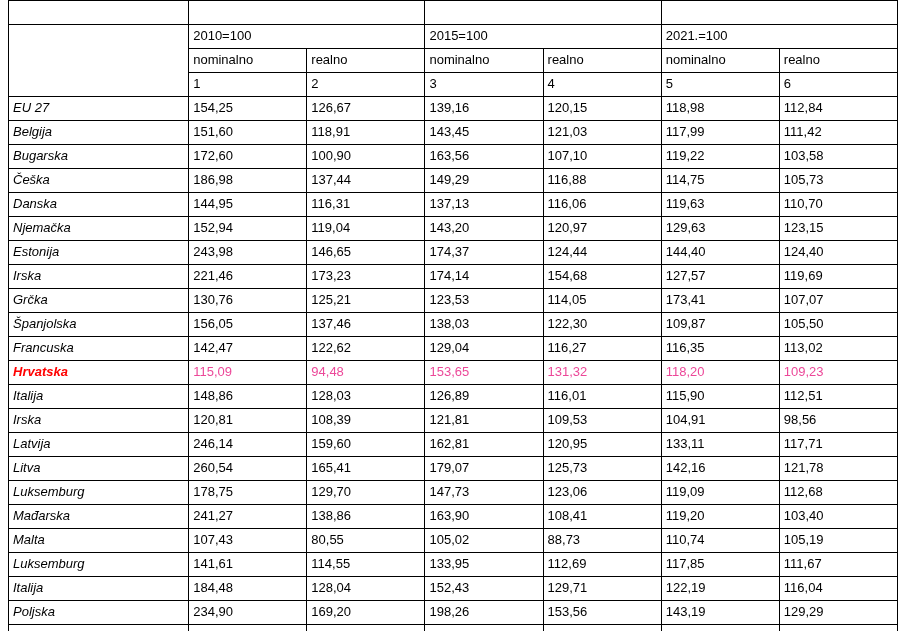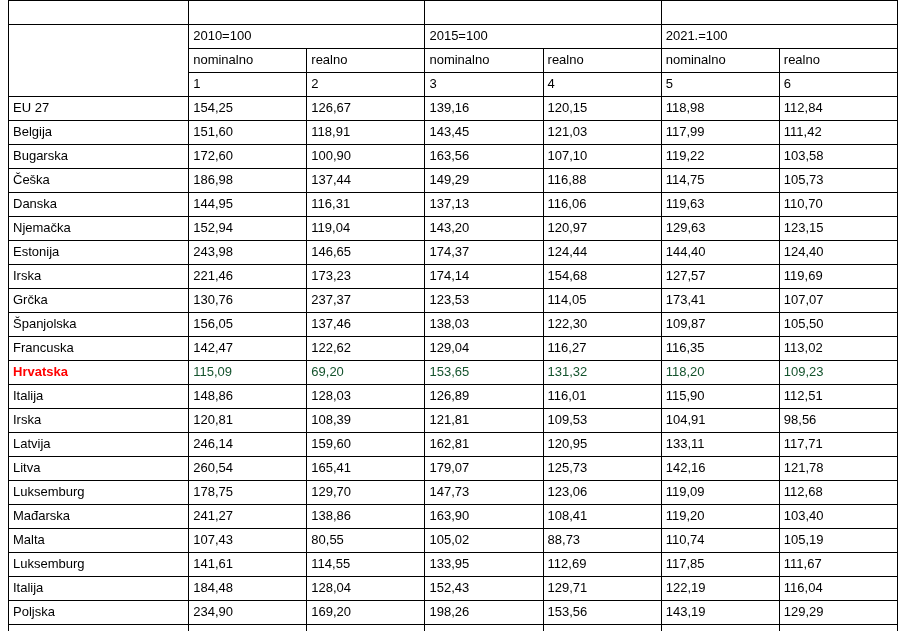--- a/index.html
+++ b/index.html
@@ -61,23 +61,24 @@
   .sub-head td {
     font-weight: bold;
     height: 22px;
   }
   .num-head td {
     font-weight: bold;
     height: 20px;
   }
   .country-cell {
     font-weight: bold;
+    font-style: italic;
   }
   tr.highlight td {
-    color: #14532d;
+    color: #ec4899;
   }
   tr.highlight td.country-cell {
     color: #ff0000;
     font-weight: bold;
   }
 </style>
 </head>
 <body>
 
 <div class="sheet">
@@ -190,21 +191,21 @@
           <td>221,46</td>
           <td>173,23</td>
           <td>174,14</td>
           <td>154,68</td>
           <td>127,57</td>
           <td>119,69</td>
         </tr>
         <tr>
           <td class="country-cell">Grčka</td>
           <td>130,76</td>
-          <td>237,37</td>
+          <td>125,21</td>
           <td>123,53</td>
           <td>114,05</td>
           <td>173,41</td>
           <td>107,07</td>
         </tr>
         <tr>
           <td class="country-cell">Španjolska</td>
           <td>156,05</td>
           <td>137,46</td>
           <td>138,03</td>
@@ -217,21 +218,21 @@
           <td>142,47</td>
           <td>122,62</td>
           <td>129,04</td>
           <td>116,27</td>
           <td>116,35</td>
           <td>113,02</td>
         </tr>
         <tr class="highlight">
           <td class="country-cell">Hrvatska</td>
           <td>115,09</td>
-          <td>69,20</td>
+          <td>94,48</td>
           <td>153,65</td>
           <td>131,32</td>
           <td>118,20</td>
           <td>109,23</td>
         </tr>
         <tr>
           <td class="country-cell">Italija</td>
           <td>148,86</td>
           <td>128,03</td>
           <td>126,89</td>

